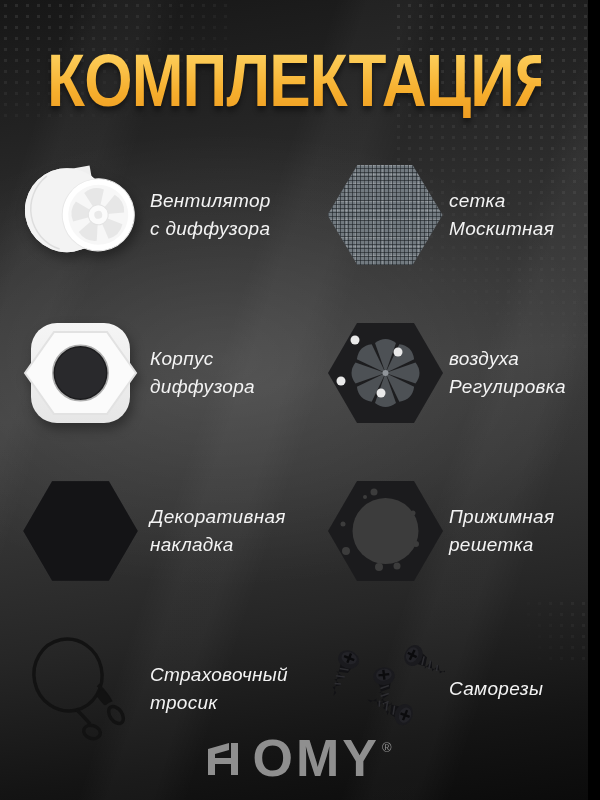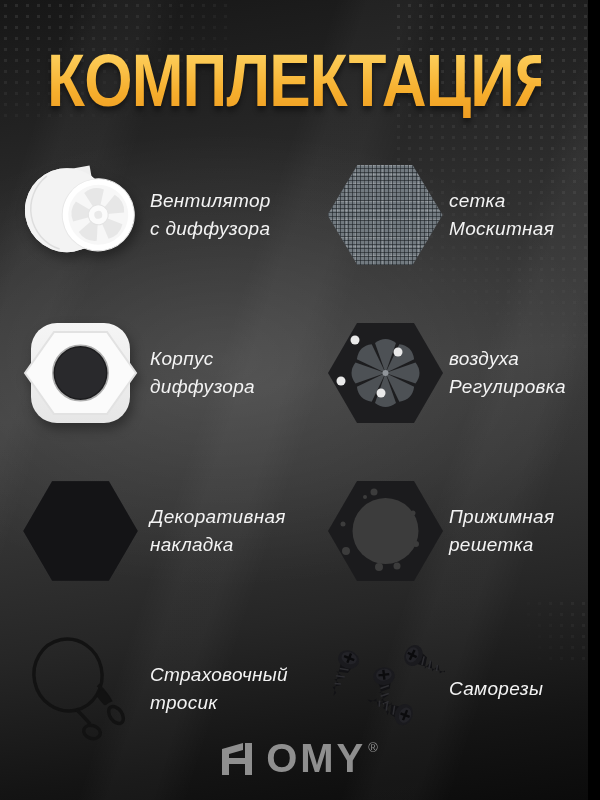--- a/index.html
+++ b/index.html
@@ -67,21 +67,21 @@
       repeating-linear-gradient(90deg, rgba(255,255,255,0.16) 0 1px, transparent 1px 9px);
   }
   .soft-shadow{filter:drop-shadow(3px 6px 6px rgba(0,0,0,0.35));}
 
   .brand{
     position:absolute;left:0;top:742px;width:600px;
     display:flex;justify-content:center;align-items:flex-start;
   }
   .logo-h{margin-top:1px;}
   .logo-rest{
-    font-weight:700;font-size:40px;line-height:32px;
+    font-weight:700;font-size:52px;line-height:32px;
     letter-spacing:3px;color:#8f8f8f;margin-left:14px;
   }
   .logo-reg{font-size:13px;line-height:13px;color:#8f8f8f;margin-left:2px;margin-top:-1px;}
 </style>
 </head>
 <body>
 
 <div class="page">
   <div class="dots dots-tl"></div>
   <div class="dots dots-tr"></div>

